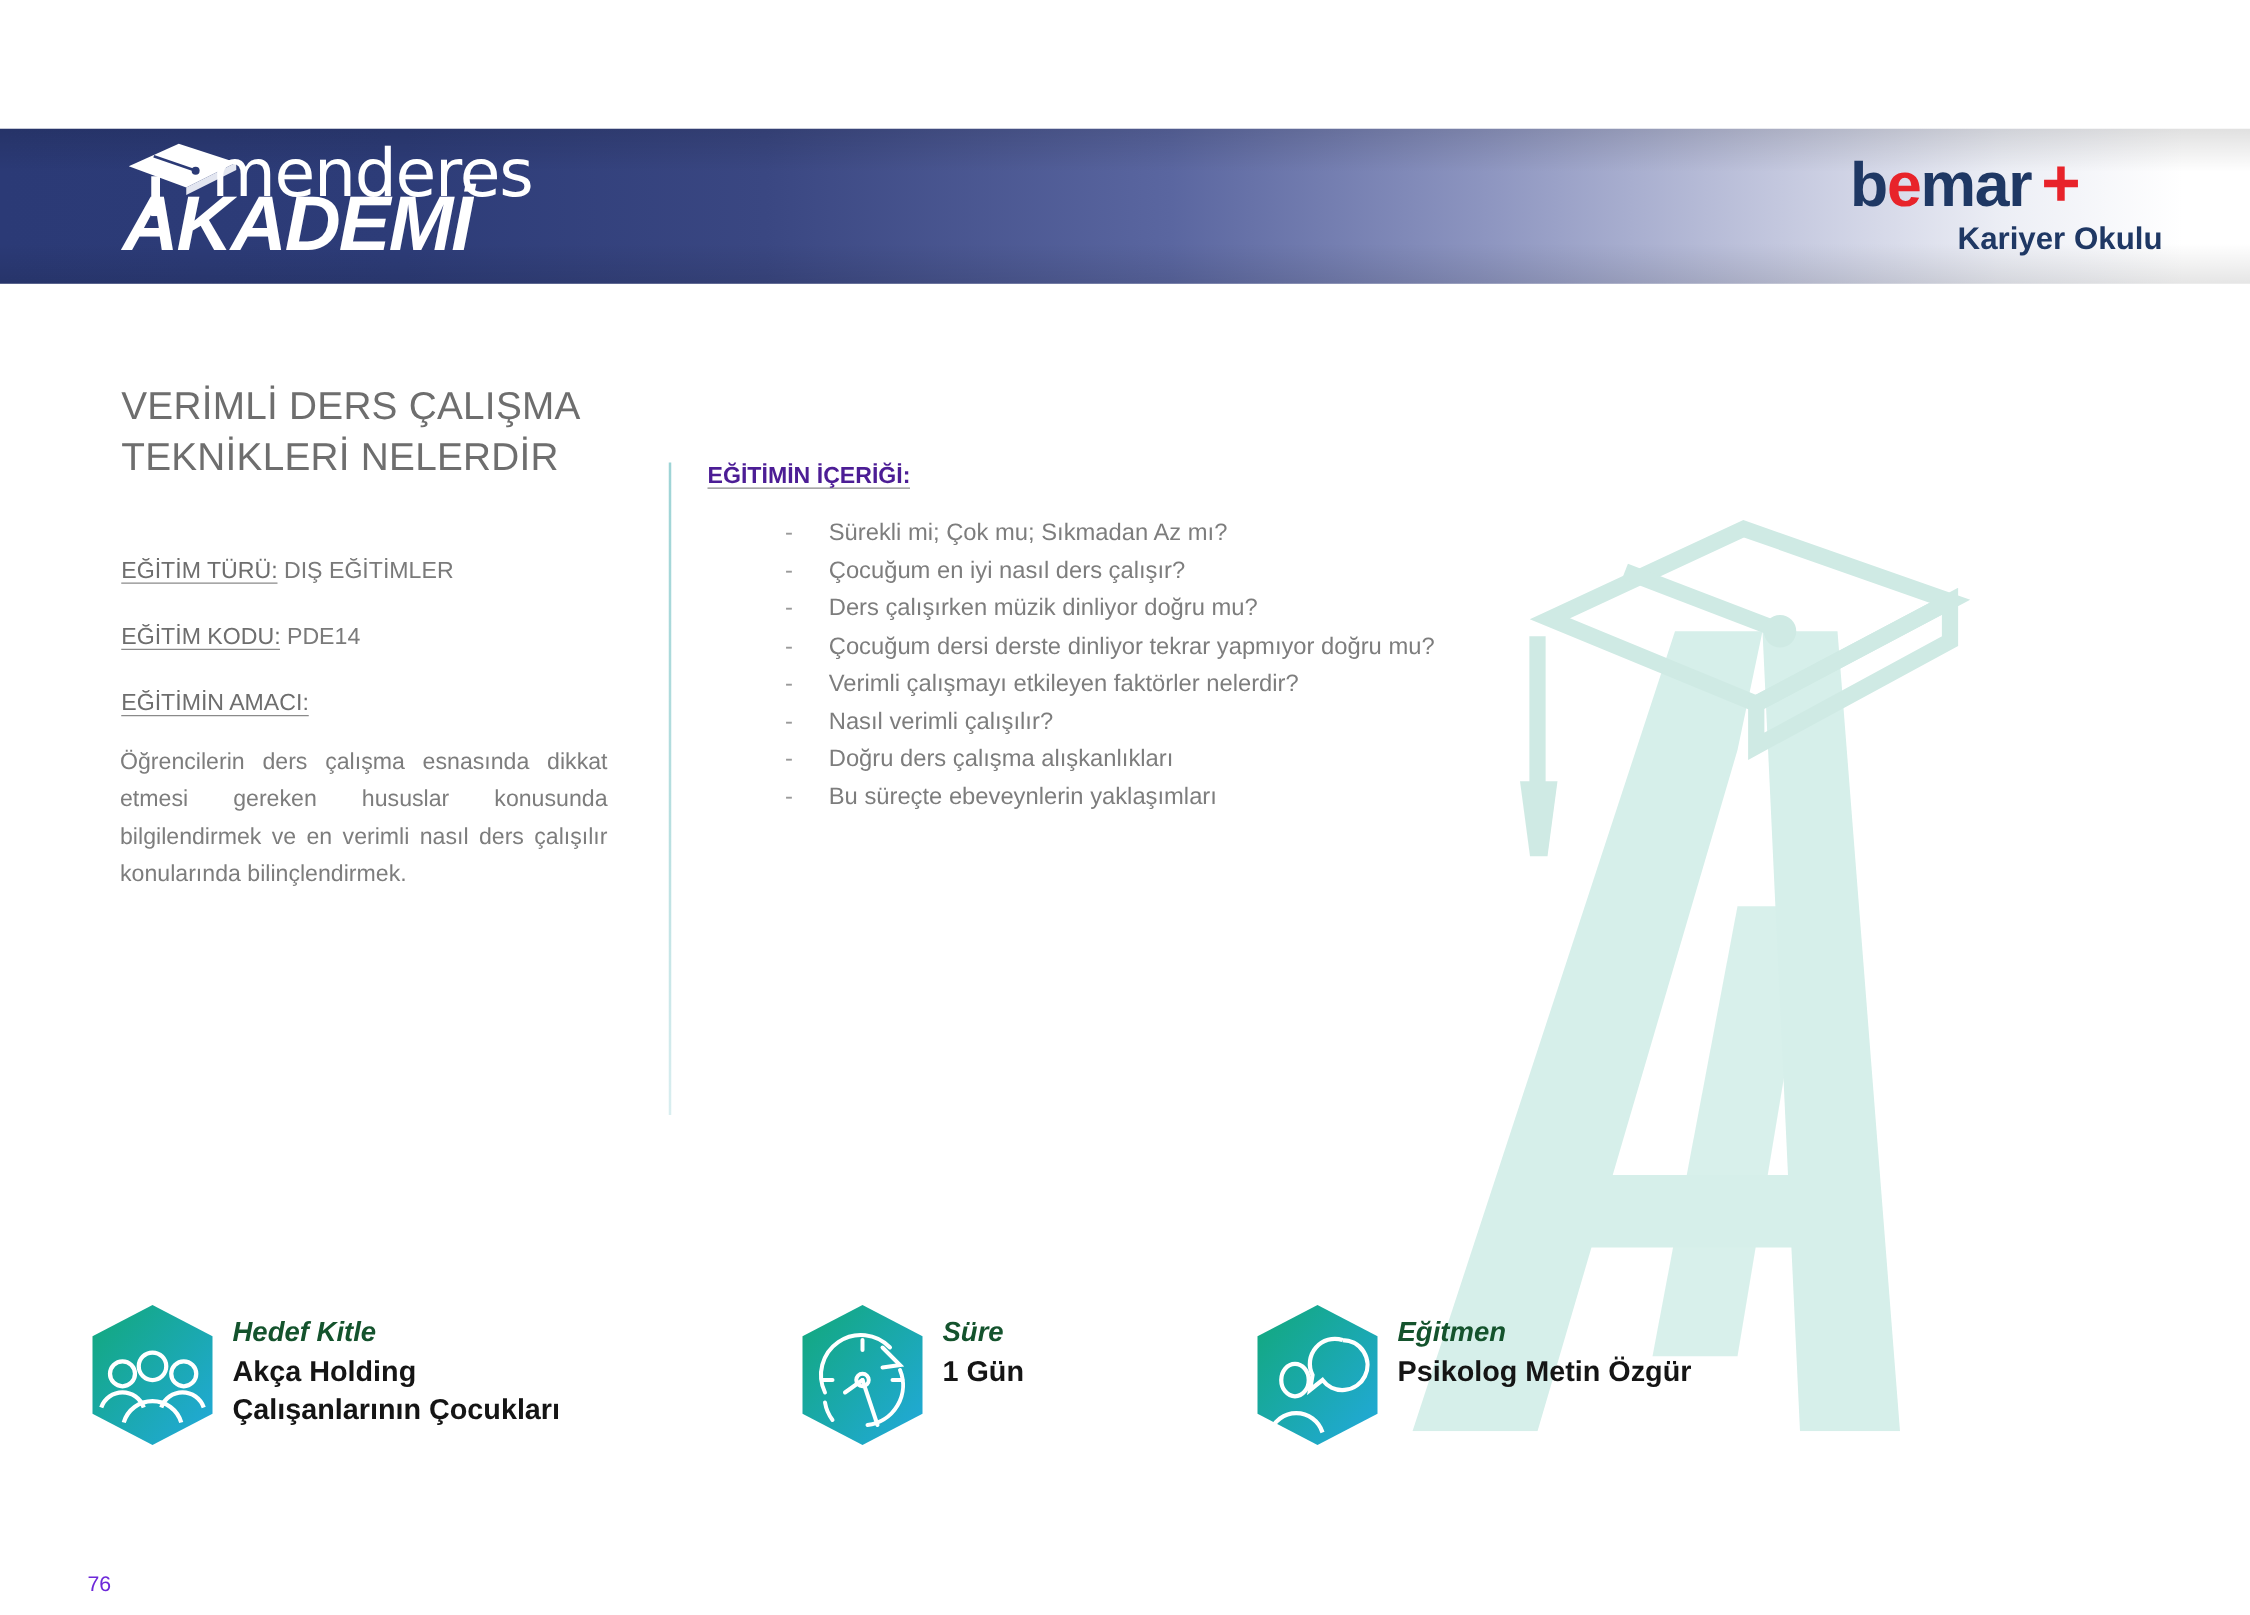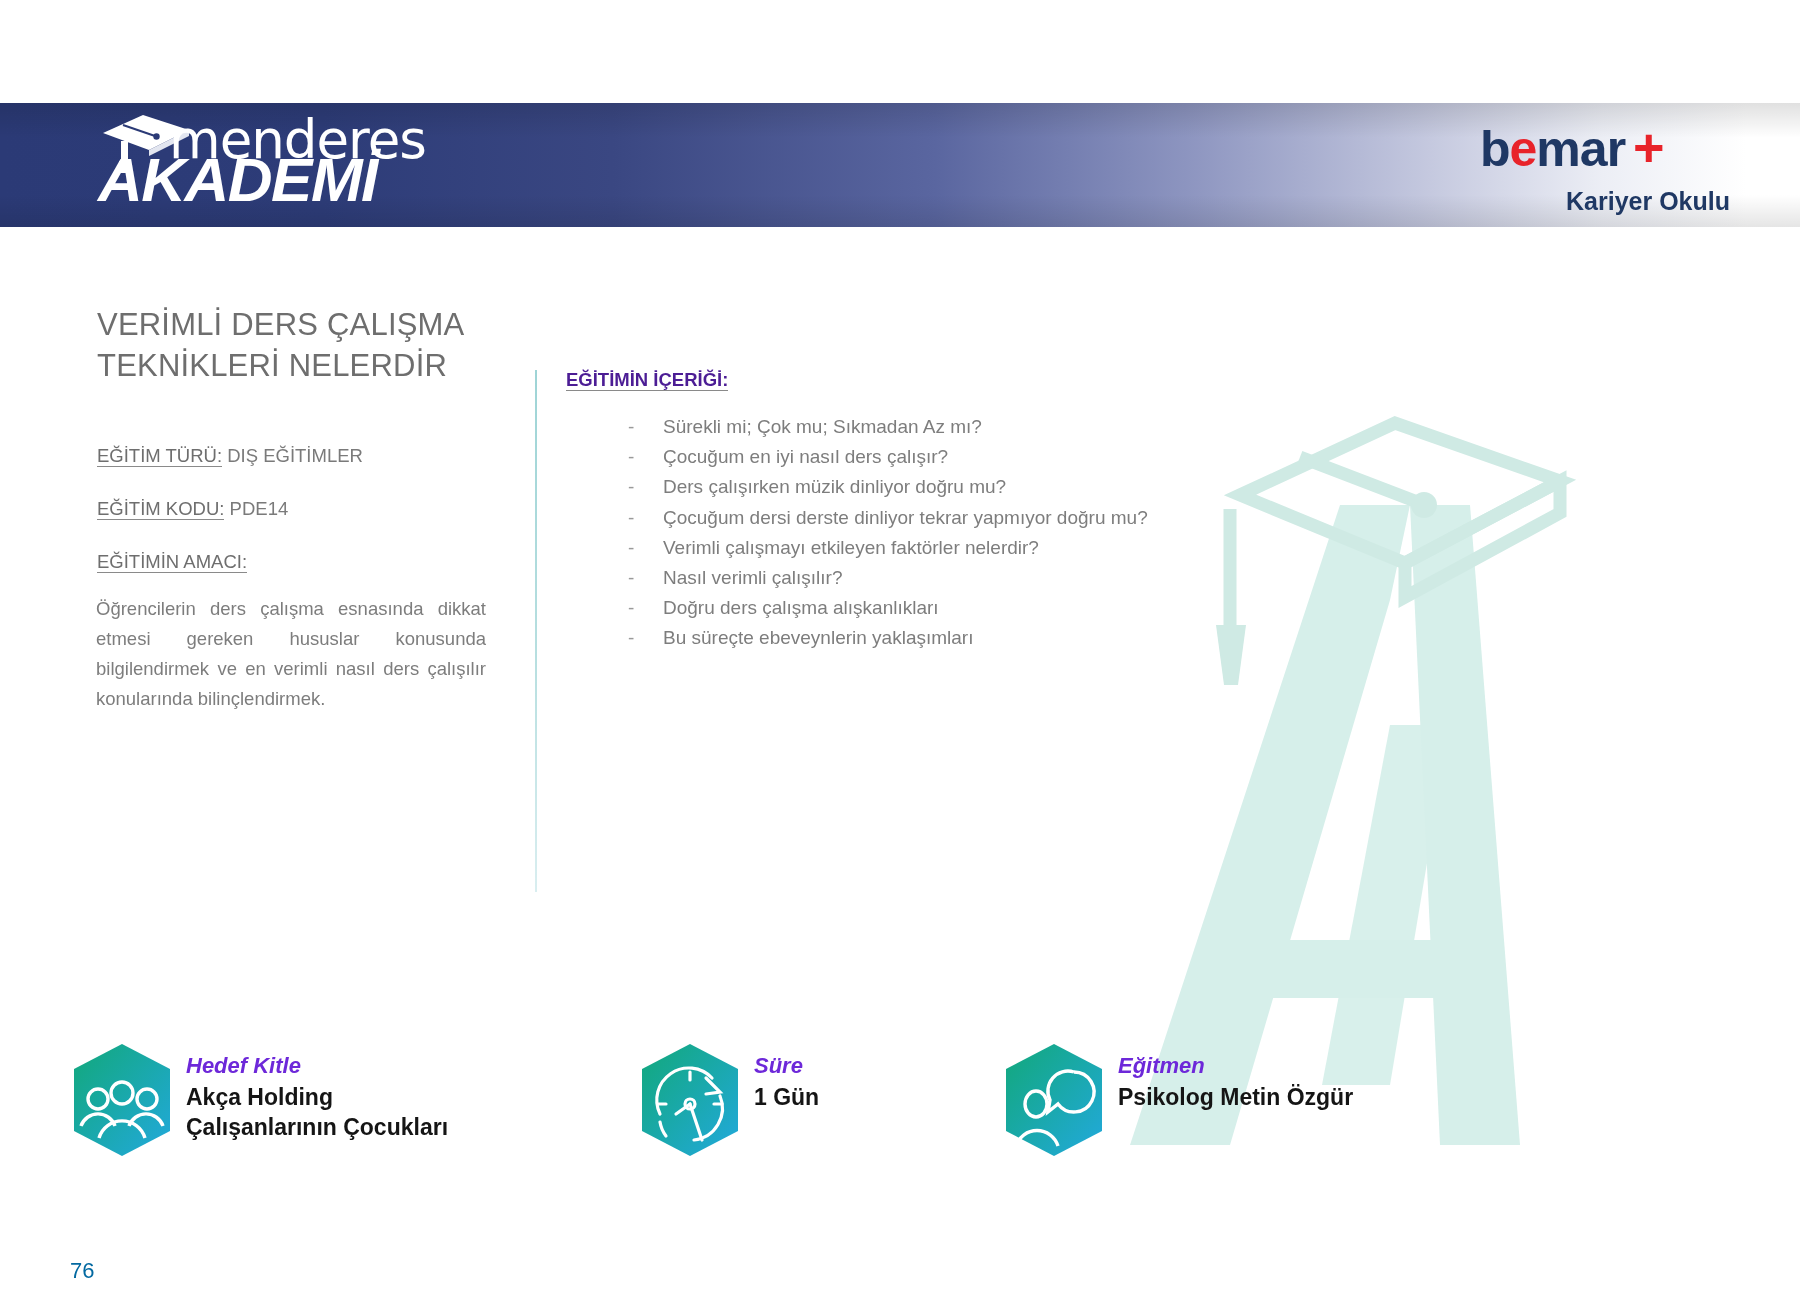--- a/index.html
+++ b/index.html
@@ -55,21 +55,21 @@
     text-align:left;
   }
   .bemar-line{
     font-size:50px; font-weight:bold; color:#1f3864; line-height:1;
     letter-spacing:-1px; white-space:nowrap;
   }
   .bemar-line .e{ color:#e8232a; }
   .bemar-line .plus{ color:#e8232a; font-size:54px; margin-left:8px; }
   .kariyer-line{
     font-size:25px; font-weight:bold; color:#1f3864; line-height:1;
-    margin-top:15px; text-align:right; padding-right:10px; white-space:nowrap;
+    margin-top:5px; text-align:right; padding-right:10px; white-space:nowrap;
   }
 
   
   .watermark{
     position:absolute; left:1090px; top:385px; width:560px; height:760px;
     pointer-events:none;
   }
 
   
   .title{
@@ -110,33 +110,33 @@
   }
   .bullets .row{ display:flex; }
   .bullets .dash{ width:35px; flex:0 0 35px; color:#9a9a9a; }
   .bullets .txt{ flex:1; }
 
   
   .badge{ position:absolute; height:116px; }
   .badge .hex{ position:absolute; left:0; top:0; width:108px; height:116px; }
   .badge .txtwrap{ position:absolute; left:118px; top:12px; }
   .badge .cap{
-    font-size:22px; font-style:italic; font-weight:bold; color:#6d28d9; line-height:1.12;
+    font-size:22px; font-style:italic; font-weight:bold; color:#14532d; line-height:1.12;
   }
   .badge .val{
     font-size:23px; font-weight:bold; color:#151515; line-height:1.32; margin-top:3px;
     white-space:pre-line;
   }
   .badge-1{ left:68px; top:1042px; width:420px; }
   .badge-2{ left:636px; top:1042px; width:300px; }
   .badge-3{ left:1000px; top:1042px; width:420px; }
 
   .pagenum{
     position:absolute; left:70px; top:1258px;
-    font-size:22px; color:#0369a1;
+    font-size:17px; color:#6d28d9;
   }
 </style>
 </head>
 <body>
 
 <div class="header-band">
   <div class="inner-shade"></div>
 </div>
 
 <div class="logo-left">

